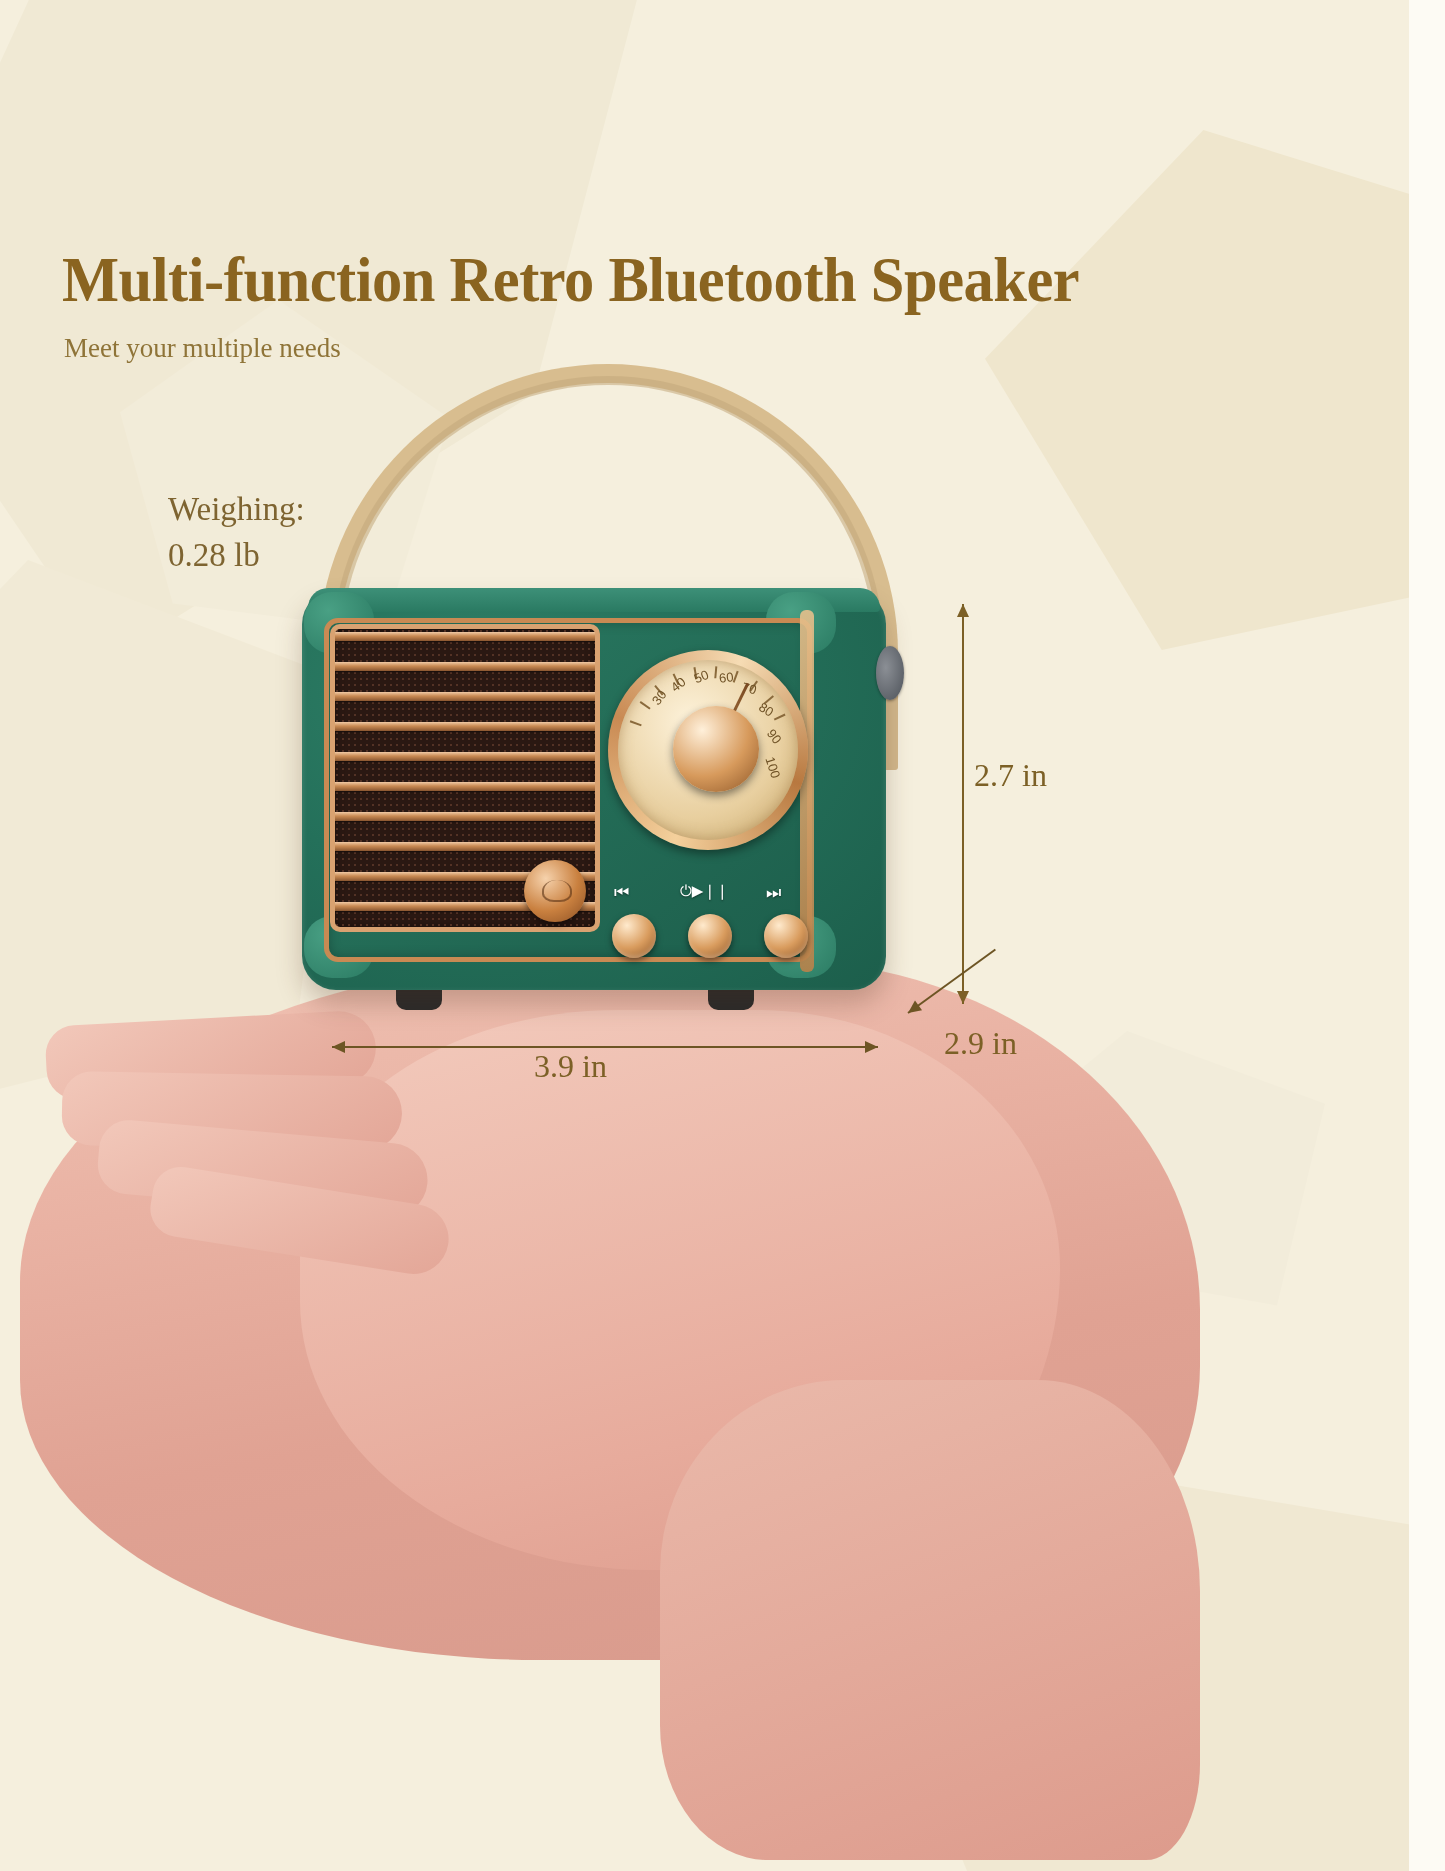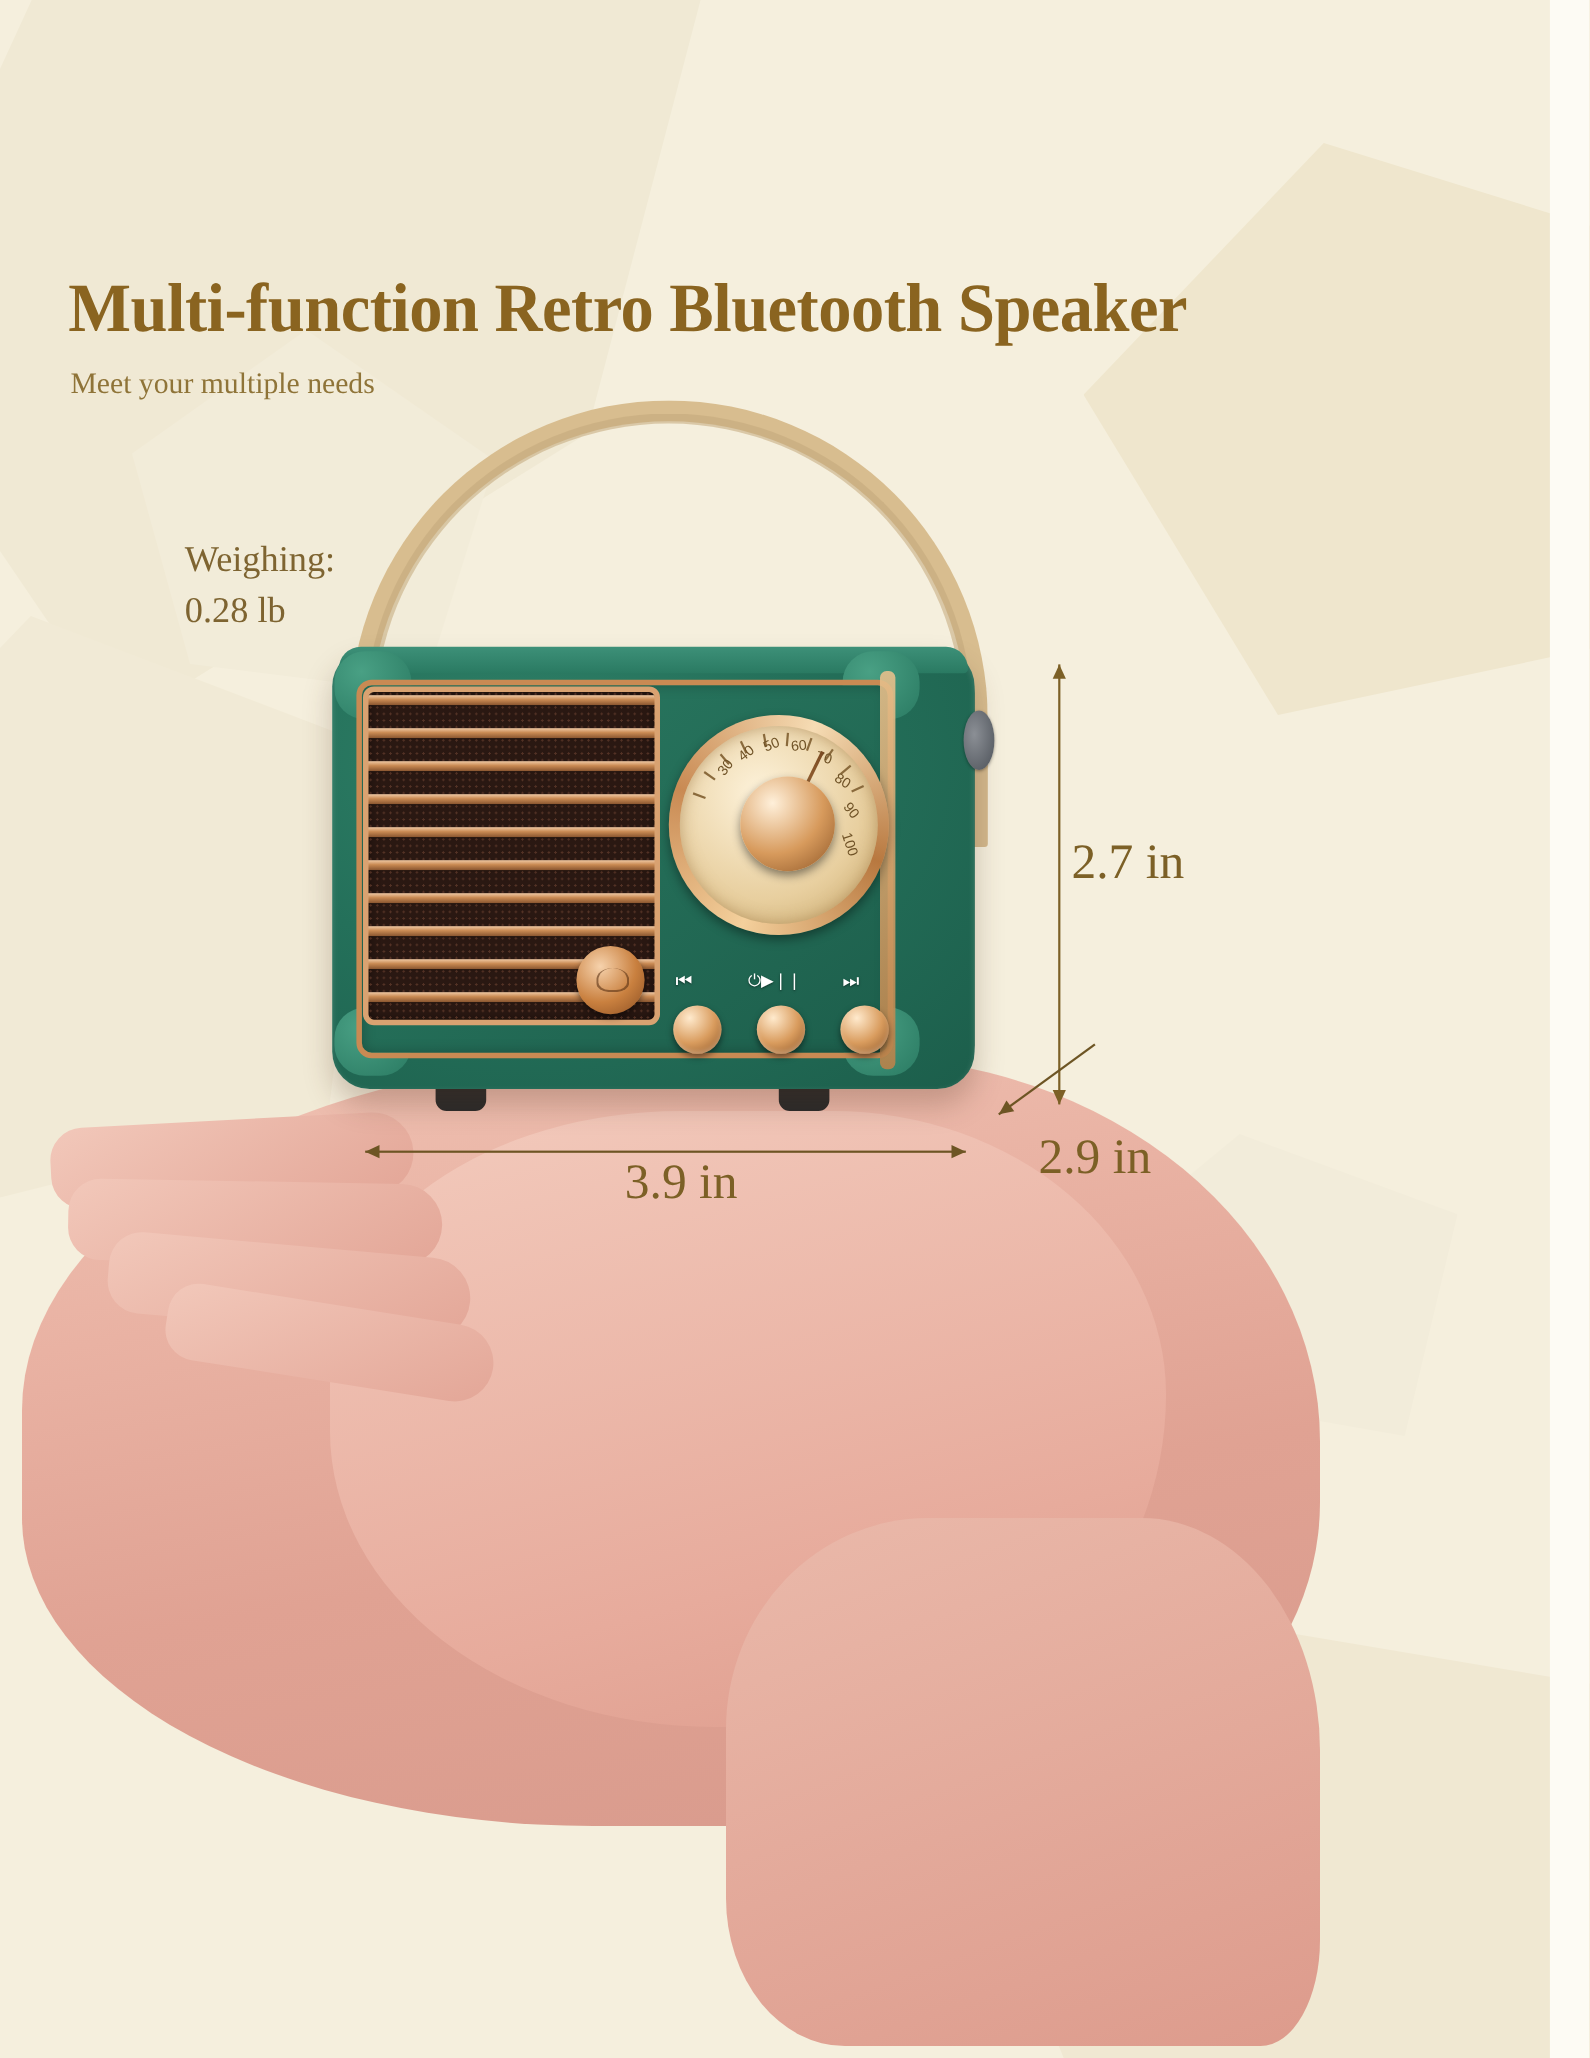--- a/index.html
+++ b/index.html
@@ -69,24 +69,24 @@
   .subhead{
     position:absolute;left:64px;top:333px;
     font-size:27px;color:#8f7438;
     white-space:nowrap;
   }
   .weigh{
     position:absolute;left:168px;top:487px;
     font-size:33px;color:#7e6431;line-height:1.38;
   }
   .dim-label{
-    position:absolute;font-size:45px;color:#7c6026;white-space:nowrap;
+    position:absolute;font-size:32px;color:#7c6026;white-space:nowrap;
   }
   .dim-h{left:974px;top:757px;}
-  .dim-w{left:568px;top:1048px;}
+  .dim-w{left:534px;top:1048px;}
   .dim-d{left:944px;top:1025px;}
 
   
   .arrow-v{
     position:absolute;left:962px;top:604px;width:2px;height:400px;
     background:#7c6026;
   }
   .arrow-v::before{
     content:"";position:absolute;left:-5px;top:0;
     border-left:6px solid transparent;border-right:6px solid transparent;

